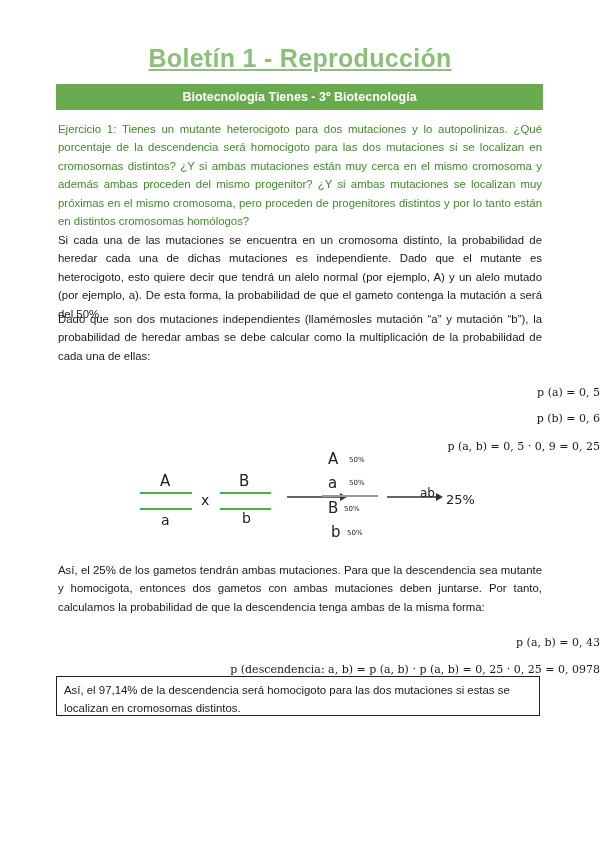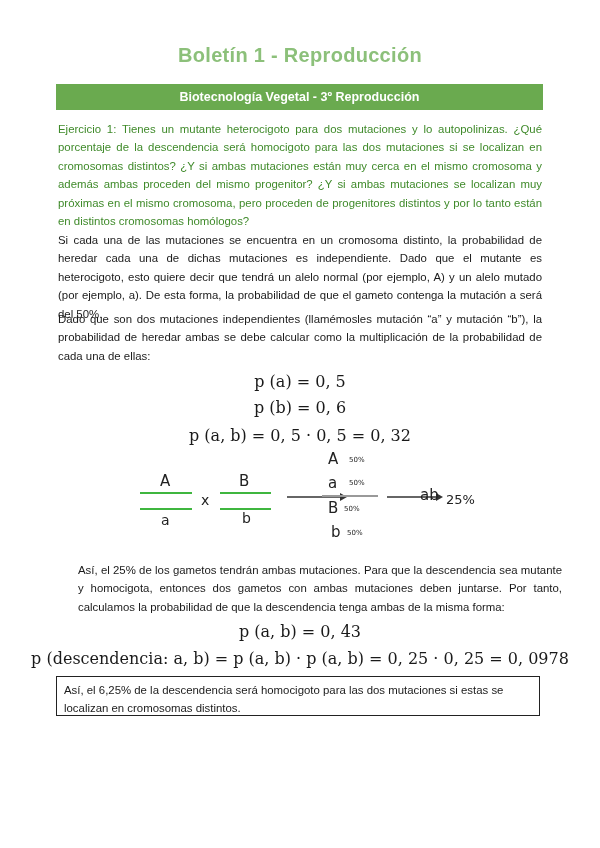--- a/index.html
+++ b/index.html
@@ -1,48 +1,48 @@
 <!DOCTYPE html>
 <html><head>
 <meta charset="utf-8">
 <style>
   html, body { margin: 0; padding: 0; background: #ffffff; }
   body { width: 600px; height: 848px; position: relative; overflow: hidden;
          font-family: "Liberation Sans", sans-serif; color: #1a1a1a; }
   .title { position: absolute; left: 0; width: 600px; top: 44px; text-align: center;
-           font-size: 20px; font-weight: bold; color: #8cc07a; letter-spacing: 0.3px; }
+           font-size: 25px; font-weight: bold; color: #8cc07a; letter-spacing: 0.3px; text-decoration: underline; }
   .banner { position: absolute; left: 56px; top: 84px; width: 487px; height: 26px;
             background: #6aaa4f; color: #ffffff; font-weight: bold; font-size: 12.5px;
             text-align: center; line-height: 26px; }
   .para { position: absolute; left: 58px; width: 484px; font-size: 11.4px; line-height: 18.4px;
           text-align: justify; }
   .green { color: #3f8a2a; }
-  .eq { position: absolute; left: 0; width: 600px; text-align: center;
-        font-family: "DejaVu Serif", serif; font-size: 16px; }
+  .eq { position: absolute; left: 0; width: 600px; text-align: right;
+        font-family: "DejaVu Serif", serif; font-size: 11px; margin-top: 14px; }
   .diagram { position: absolute; left: 120px; top: 448px; width: 360px; height: 100px; }
   .hw { position: absolute; font-family: "DejaVu Sans", sans-serif; color: #222; }
   .gline { position: absolute; height: 2px; background: #3fb63f; }
   .conclusion { position: absolute; left: 56px; top: 676px; width: 484px; height: 40px;
                 border: 1.5px solid #222; padding: 4px 7px; box-sizing: border-box;
                 font-size: 11.4px; line-height: 18px; }
 </style>
 </head>
 <body>
 
 <div class="title">Boletín 1 - Reproducción</div>
-<div class="banner">Biotecnología Vegetal - 3º Reproducción</div>
+<div class="banner">Biotecnología Tienes - 3º Biotecnología</div>
 
 <div class="para green" style="top:120px;">Ejercicio 1: Tienes un mutante heterocigoto para dos mutaciones y lo autopolinizas. ¿Qué porcentaje de la descendencia será homocigoto para las dos mutaciones si se localizan en cromosomas distintos? ¿Y si ambas mutaciones están muy cerca en el mismo cromosoma y además ambas proceden del mismo progenitor? ¿Y si ambas mutaciones se localizan muy próximas en el mismo cromosoma, pero proceden de progenitores distintos y por lo tanto están en distintos cromosomas homólogos?</div>
 
 <div class="para" style="top:231px;">Si cada una de las mutaciones se encuentra en un cromosoma distinto, la probabilidad de heredar cada una de dichas mutaciones es independiente. Dado que el mutante es heterocigoto, esto quiere decir que tendrá un alelo normal (por ejemplo, A) y un alelo mutado (por ejemplo, a). De esta forma, la probabilidad de que el gameto contenga la mutación a será del 50%.</div>
 <div class="para" style="top:310px;">Dado que son dos mutaciones independientes (llamémosles mutación “a” y mutación “b”), la probabilidad de heredar ambas se debe calcular como la multiplicación de la probabilidad de cada una de ellas:</div>
 
 <div class="eq" style="top:372px;">p (a)  =  0, 5</div>
 <div class="eq" style="top:398px;">p (b)  =  0, 6</div>
-<div class="eq" style="top:426px;">p (a, b)  =  0, 5 · 0, 5  =  0, 32</div>
+<div class="eq" style="top:426px;">p (a, b)  =  0, 5 · 0, 9  =  0, 25</div>
 
 <div class="diagram">
   <span class="hw" style="left:40px;top:24px;font-size:15px;">A</span>
   <div class="gline" style="left:20px;top:44px;width:52px;"></div>
   <div class="gline" style="left:20px;top:60px;width:52px;"></div>
   <span class="hw" style="left:41px;top:64px;font-size:14px;">a</span>
 
   <span class="hw" style="left:81px;top:44px;font-size:14px;">x</span>
 
   <span class="hw" style="left:119px;top:24px;font-size:15px;">B</span>
@@ -62,24 +62,24 @@
   <div style="position:absolute;left:202px;top:47px;width:56px;height:1.5px;background:#999;"></div>
   <span class="hw" style="left:208px;top:51px;font-size:15px;">B</span>
   <span class="hw" style="left:224px;top:57px;font-size:7px;">50%</span>
   <span class="hw" style="left:211px;top:75px;font-size:15px;">b</span>
   <span class="hw" style="left:227px;top:81px;font-size:7px;">50%</span>
 
   <svg style="position:absolute;left:266px;top:44px;" width="58" height="10">
     <line x1="1" y1="5" x2="50" y2="5" stroke="#333" stroke-width="1.5"></line>
     <polygon points="50,1 57,5 50,9" fill="#333"></polygon>
   </svg>
-  <span class="hw" style="left:300px;top:38px;font-size:15px;">ab</span>
+  <span class="hw" style="left:300px;top:38px;font-size:12px;">ab</span>
   <span class="hw" style="left:326px;top:44px;font-size:13px;">25%</span>
 </div>
 
-<div class="para" style="top:561px;margin-left:20px;">Así, el 25% de los gametos tendrán ambas mutaciones. Para que la descendencia sea mutante y homocigota, entonces dos gametos con ambas mutaciones deben juntarse. Por tanto, calculamos la probabilidad de que la descendencia tenga ambas de la misma forma:</div>
+<div class="para" style="top:561px;">Así, el 25% de los gametos tendrán ambas mutaciones. Para que la descendencia sea mutante y homocigota, entonces dos gametos con ambas mutaciones deben juntarse. Por tanto, calculamos la probabilidad de que la descendencia tenga ambas de la misma forma:</div>
 
 <div class="eq" style="top:622px;">p (a, b)  =  0, 43</div>
 <div class="eq" style="top:649px;">p (descendencia: a, b)  =  p (a, b) · p (a, b)  =  0, 25 · 0, 25  =  0, 0978</div>
 
 <div class="conclusion">
-  <span>Así, el 6,25% de la descendencia será homocigoto para las dos mutaciones si estas se localizan en cromosomas distintos.</span>
+  <span>Así, el 97,14% de la descendencia será homocigoto para las dos mutaciones si estas se localizan en cromosomas distintos.</span>
 </div>
 
 </body></html>

